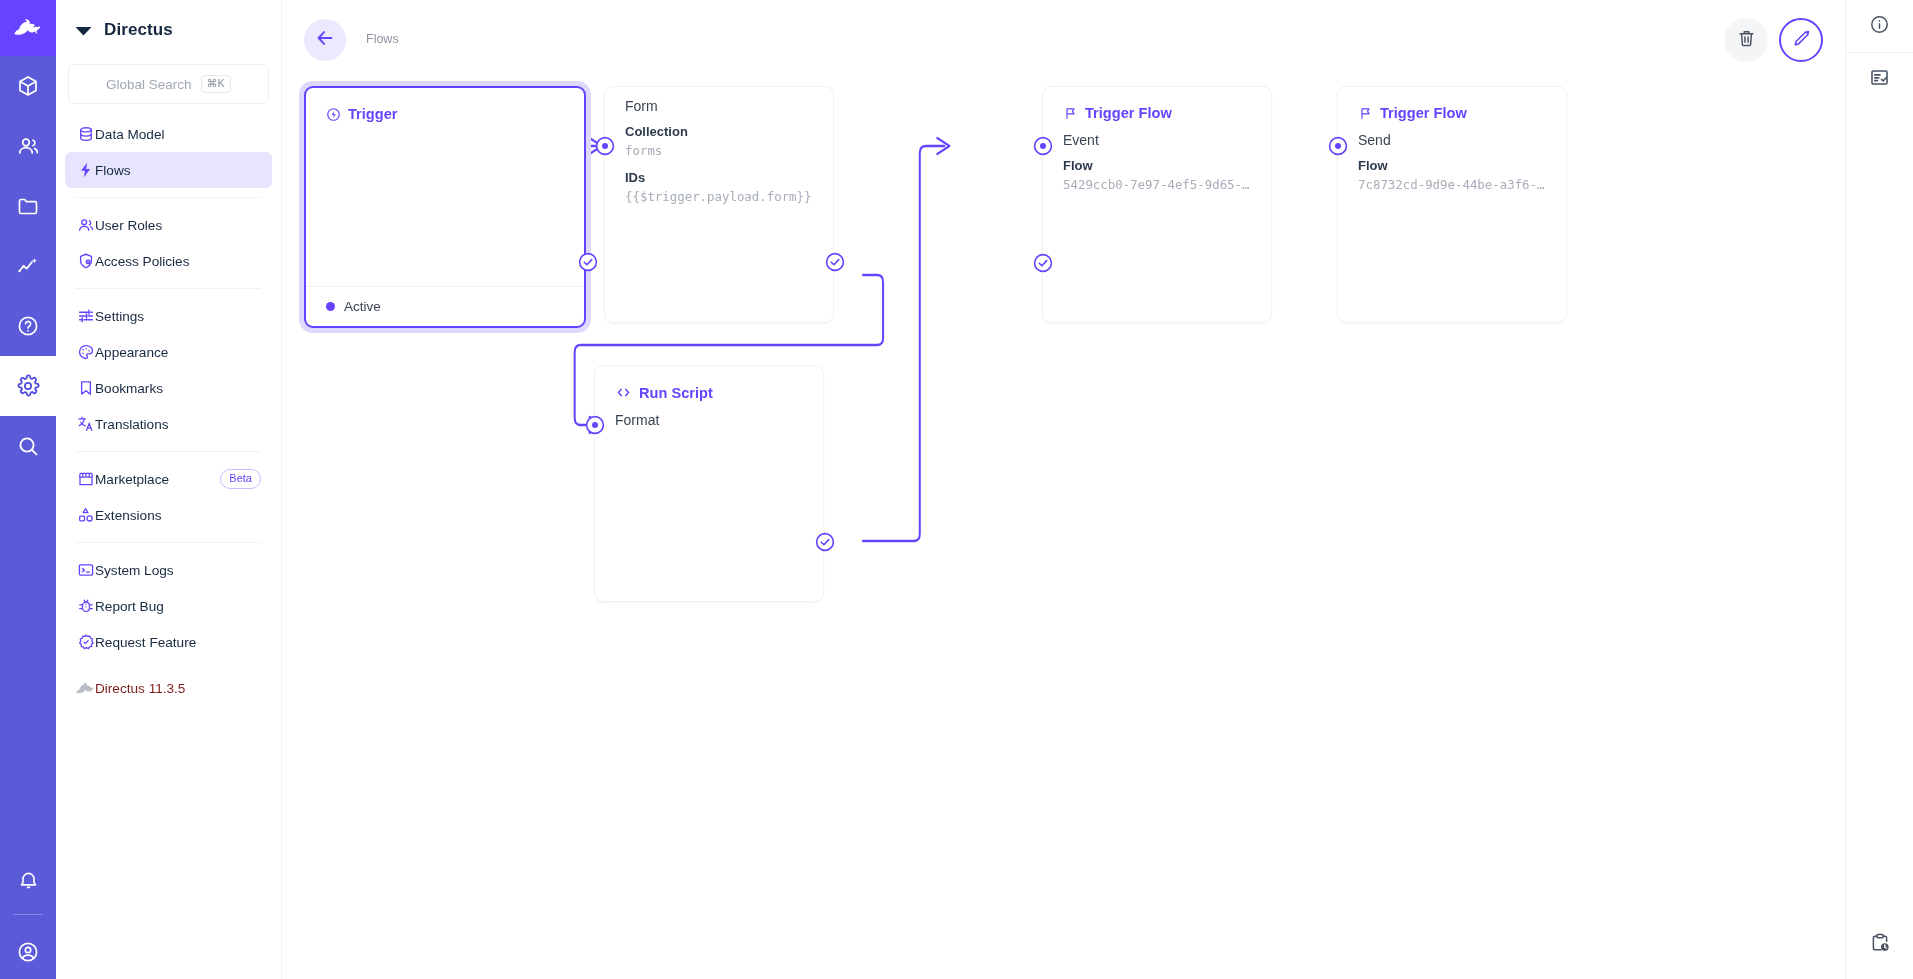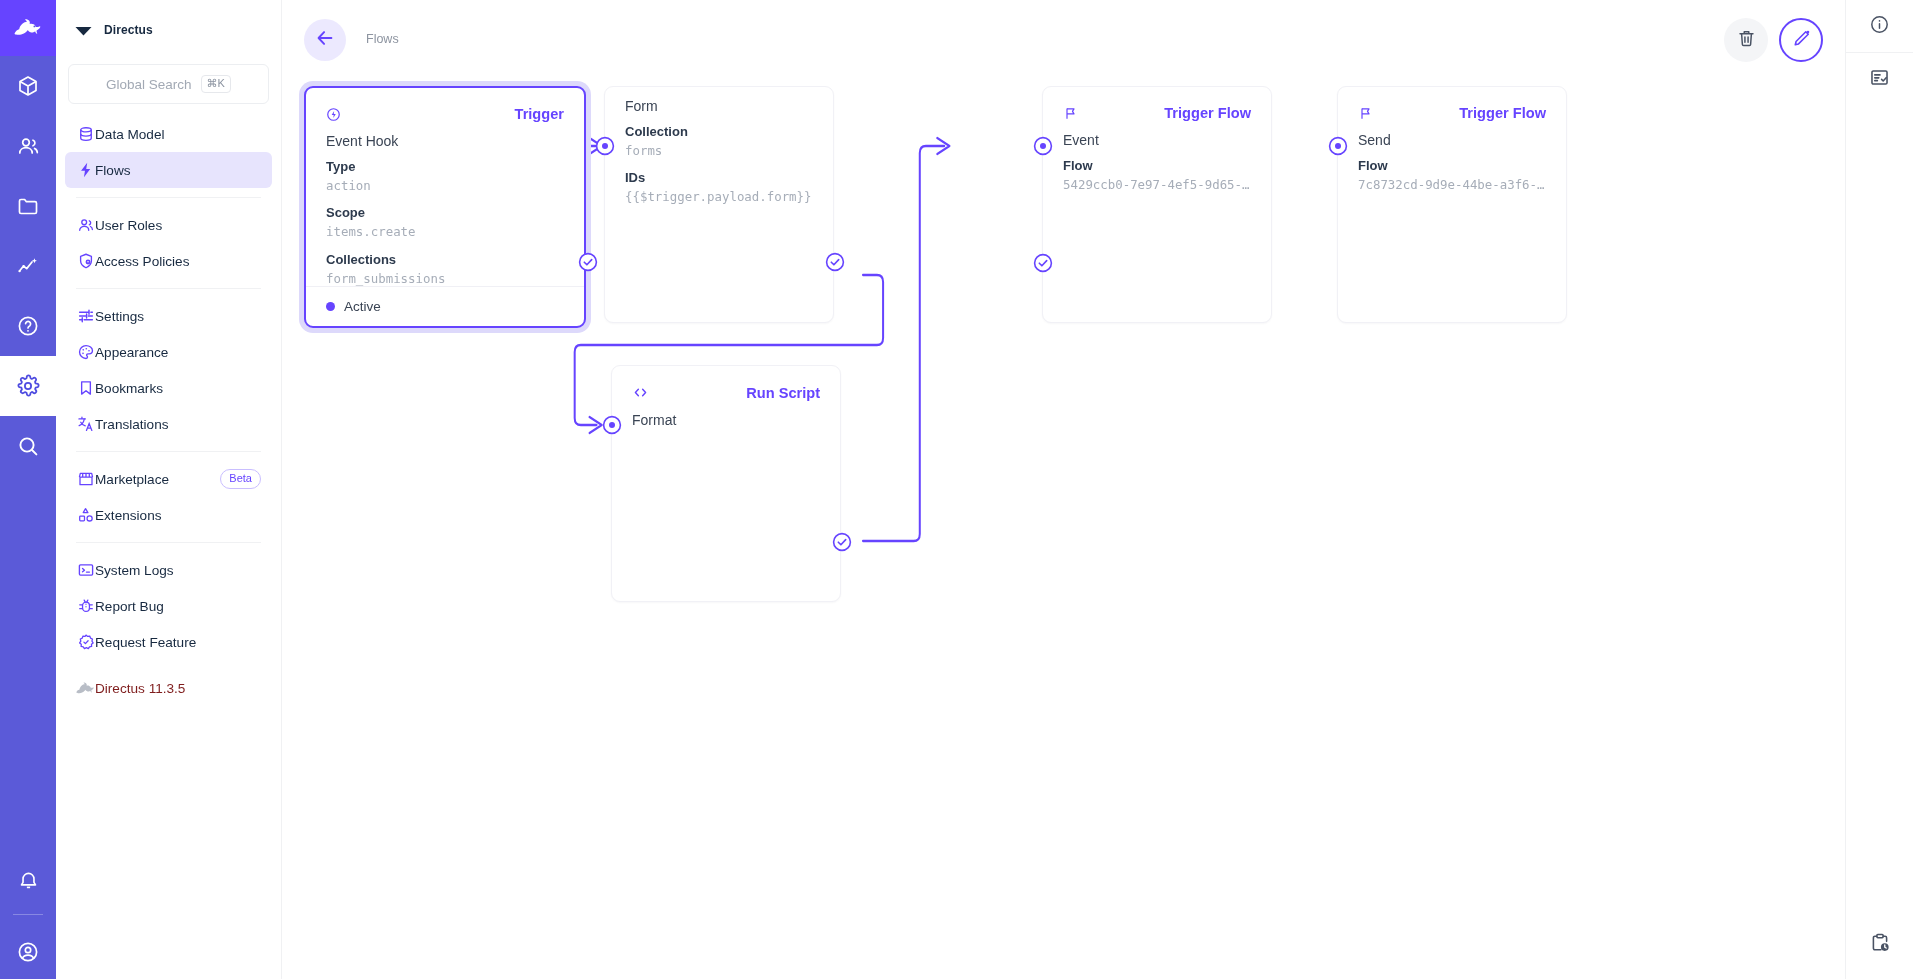--- a/index.html
+++ b/index.html
@@ -37,21 +37,21 @@
     background: #ffffff;
     border-right: 1px solid #f0f1f3;
     display: flex; flex-direction: column;
     padding: 0;
   }
   .sb-head {
     height: 60px; display: flex; align-items: center; gap: 11px;
     padding: 0 18px;
   }
   .sb-logo { width: 19px; height: 19px; display: block; }
-  .sb-title { font-size: 12px; font-weight: 700; color: #172940; letter-spacing: .1px; }
+  .sb-title { font-size: 17px; font-weight: 700; color: #172940; letter-spacing: .1px; }
   .sb-searchwrap { padding: 4px 12px 12px; }
   .sb-search {
     height: 40px; border: 1px solid #eceef1; border-radius: 6px;
     display: flex; align-items: center; justify-content: center; gap: 9px;
     background: #fff;
   }
   .sb-search-ph { font-size: 13.5px; color: #a2a9b4; }
   .sb-kbd {
     font-size: 11px; color: #8b93a0;
     border: 1px solid #e6e8ec; border-radius: 4px;
@@ -116,21 +116,21 @@
     border-radius: 9px;
     box-shadow: 0 1px 2px rgba(23,41,64,.035);
   }
   .panel.selected {
     border: 2px solid #6644ff;
     box-shadow: 0 0 0 5px #ddd9fb;
   }
   .panel-head {
     display: flex; align-items: center; gap: 7px;
     padding: 18px 20px 0 20px;
-    color: #6644ff; font-weight: 700; font-size: 14.6px; justify-content: space-between;
+    color: #6644ff; font-weight: 700; font-size: 14.6px;
   }
   .panel-head .ph-ic { display: flex; align-items: center; color: #6644ff; }
   .panel-body { padding: 11px 20px 0 20px; }
   .p-name { font-size: 14px; color: #3a4454; margin-bottom: 7px; }
   .p-key { font-size: 13px; font-weight: 700; color: #2d3a4d; margin-top: 9px; line-height: 1.45; }
   .p-val {
     font-family: "DejaVu Sans Mono", monospace;
     font-size: 12.4px; color: #a6adb8; line-height: 1.5;
     white-space: nowrap; overflow: hidden; text-overflow: ellipsis;
   }
@@ -466,29 +466,20 @@
         <div class="panel selected" style="left:22px; top:6px; width:282px; height:242px;">
           <div class="panel-head">
             <span class="ph-ic">
               <svg width="15" height="15" viewBox="0 0 24 24" fill="none" stroke="currentColor" stroke-width="1.9">
                   <circle cx="12" cy="12" r="9.2"></circle>
                   <path d="M13 6.4l-3.9 6.2h3.2l-.6 4.8 3.9-6.2h-3.2l.6-4.8z" fill="currentColor" stroke="none"></path>
                 </svg>
             </span>
             <span>Trigger</span>
           </div>
-          <div class="panel-body">
-            <div class="p-name">Event Hook</div>
-            <div class="p-key">Type</div>
-            <div class="p-val">action</div>
-            <div class="p-key">Scope</div>
-            <div class="p-val">items.create</div>
-            <div class="p-key">Collections</div>
-            <div class="p-val">form_submissions</div>
-          </div>
           <div class="panel-footer">
             <span class="foot-dot"></span>
             <span>Active</span>
           </div>
 
           <div class="handle" style="left:272px; top:164px;">
             <svg width="20" height="20" viewBox="0 0 20 20" fill="#fff" stroke="#6644ff" stroke-width="1.6">
                 <circle cx="10" cy="10" r="8.4"></circle>
                 <path d="M6.3 10.2l2.6 2.6 4.8-5.2" fill="none" stroke-linecap="round" stroke-linejoin="round"></path>
               </svg>
@@ -510,21 +501,21 @@
               </svg>
           </div>
           <div class="handle" style="left:220px; top:165px;">
             <svg width="20" height="20" viewBox="0 0 20 20" fill="#fff" stroke="#6644ff" stroke-width="1.6">
                 <circle cx="10" cy="10" r="8.4"></circle>
                 <path d="M6.3 10.2l2.6 2.6 4.8-5.2" fill="none" stroke-linecap="round" stroke-linejoin="round"></path>
               </svg>
           </div>
         </div>
 
-        <div class="panel" style="left:329px; top:285px; width:230px; height:237px;">
+        <div class="panel" style="left:312px; top:285px; width:230px; height:237px;">
           <div class="panel-head">
             <span class="ph-ic">
               <svg width="17" height="17" viewBox="0 0 24 24" fill="none" stroke="currentColor" stroke-width="2" stroke-linecap="round" stroke-linejoin="round">
                   <path d="M9 7.4L4.8 12 9 16.6M15 7.4L19.2 12 15 16.6"></path>
                 </svg>
             </span>
             <span>Run Script</span>
           </div>
           <div class="panel-body">
             <div class="p-name">Format</div>

